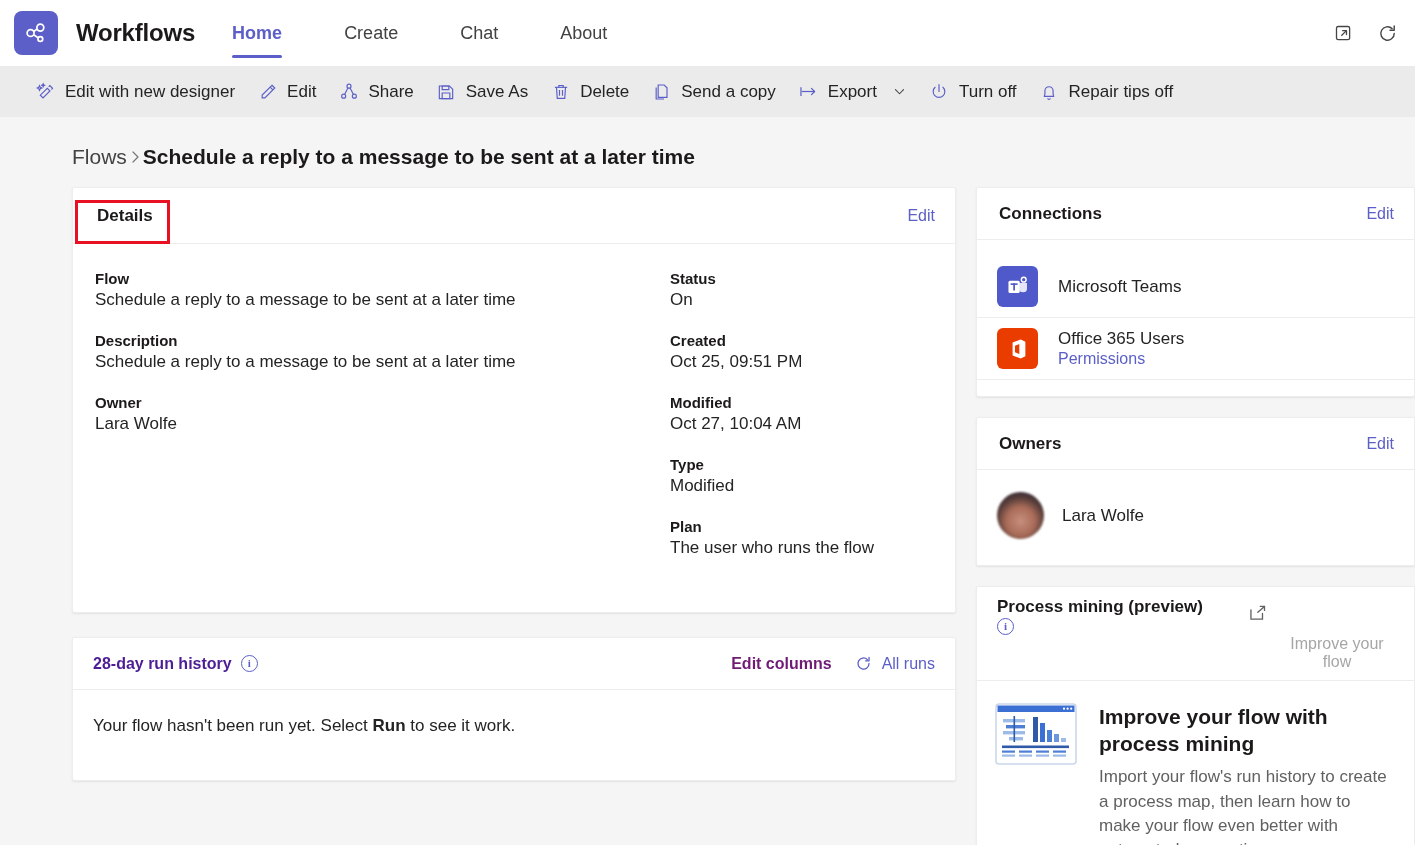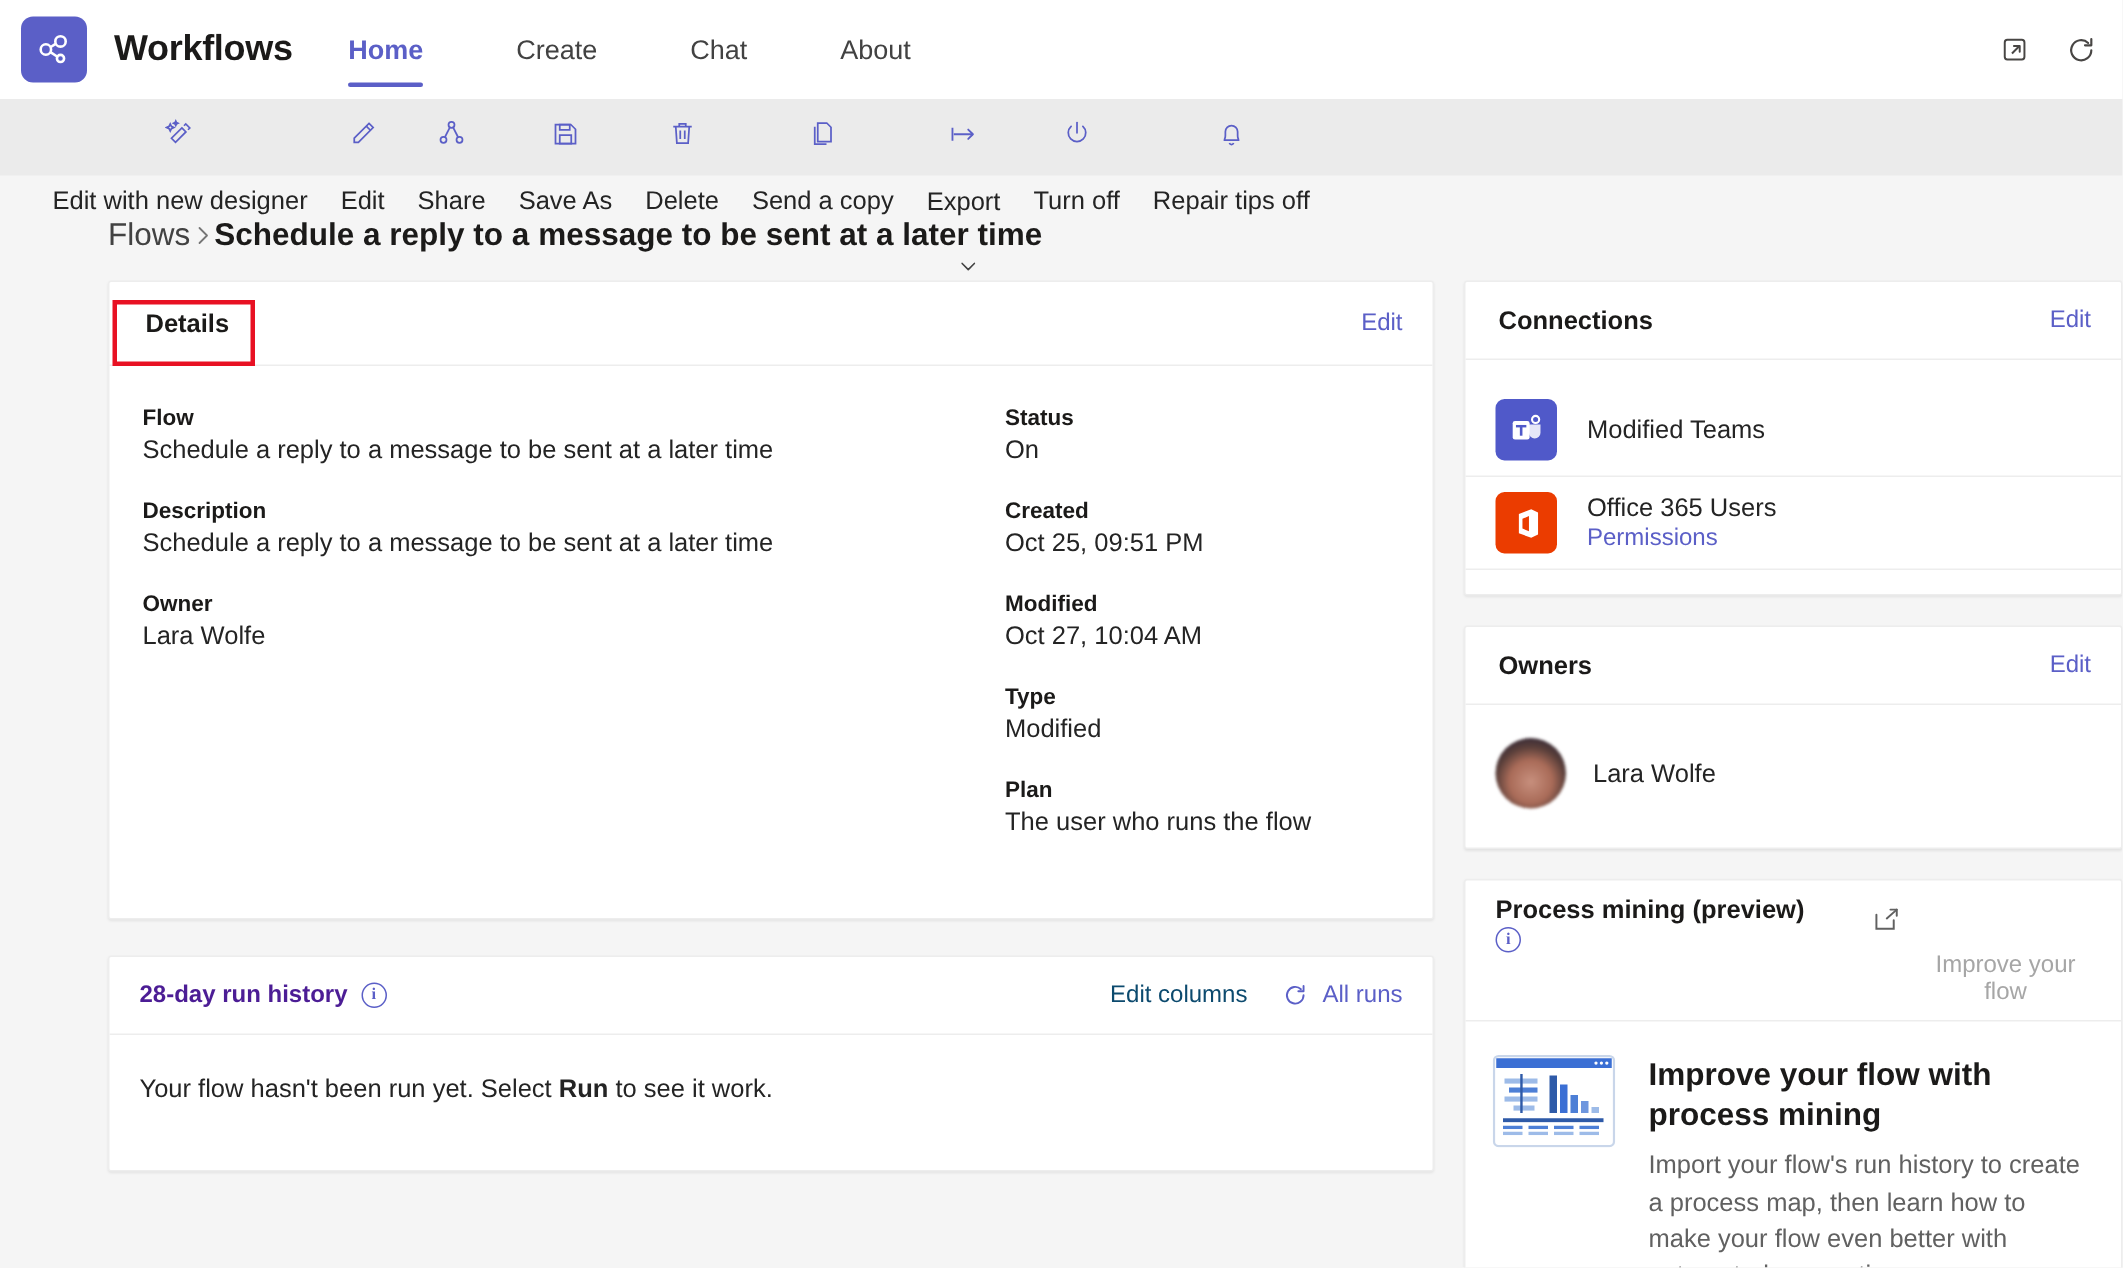--- a/index.html
+++ b/index.html
@@ -67,28 +67,27 @@
   
   .command-bar {
     height: 51px;
     background: #ebebeb;
     display: flex;
     align-items: center;
     padding-left: 24px;
     gap: 0;
   }
   .cmd-btn {
-    display: flex; align-items: center; gap: 25px;
+    display: flex; align-items: center; gap: 9px;
     padding: 6px 11px;
     height: 38px;
     cursor: pointer;
     color: #242424;
     font-size: 17px;
     white-space: nowrap;
-    flex-direction: column;
   }
   .cmd-icon { display: flex; align-items: center; justify-content: center; width: 21px; height: 21px; color: #5b5fc7; }
   .cmd-caret { margin-left: 6px; display: flex; align-items: center; color: #424242; }
 
   
   .page {
     padding: 0 0 0 0;
     height: calc(845px - 66px - 51px);
     overflow: hidden;
   }
@@ -121,21 +120,21 @@
     padding: 0 20px 0 22px;
     height: 52px;
     border-bottom: 1px solid #ededed;
   }
   .card-head-left { display: flex; align-items: center; gap: 9px; }
   .card-title { font-size: 17px; font-weight: bold; color: #1b1a19; }
   .card-title-sm { font-size: 16px; font-weight: bold; color: #4c1d95; }
   .card-link {
     font-size: 16px; color: #5b5fc7; cursor: pointer;
   }
-  .card-link.muted { color: #0c4a6e; }
+  .card-link.muted { color: #701a75; font-weight: bold; }
 
   
   .details-head {
     display: flex; align-items: center; justify-content: space-between;
     height: 56px;
     padding: 0 20px 0 0;
     border-bottom: 1px solid #ededed;
     position: relative;
   }
   .details-tab {
@@ -488,21 +487,21 @@
           <span class="conn-icon teams">
             <svg width="26" height="26" viewBox="0 0 24 24">
               <circle cx="17.3" cy="5.2" r="2.2" fill="none" stroke="#ffffff" stroke-width="1.3"></circle>
               <path d="M13.2 8.3h7.1v5.1a3.55 3.55 0 0 1-7.1 0z" fill="#ffffff" opacity="0.85"></path>
               <rect x="3.2" y="6.2" width="10.4" height="11.4" rx="1.4" fill="#ffffff"></rect>
               <rect x="5.2" y="8.6" width="6.4" height="1.5" fill="#5059c9"></rect>
               <rect x="7.6" y="8.6" width="1.6" height="6.6" fill="#5059c9"></rect>
             </svg>
           </span>
           <span class="conn-text">
-            <span class="conn-name">Modified Teams</span>
+            <span class="conn-name">Microsoft Teams</span>
           </span>
         </div>
         <div class="conn-row">
           <span class="conn-icon office">
             <svg width="26" height="26" viewBox="0 0 24 24">
               <path d="M14.6 3.2L7 6.1v11.9l7.6 2.8 4.2-2.1V5.3zM13.2 7.4v9.3l-4-1.6V9.1z" fill="#ffffff"></path>
             </svg>
           </span>
           <span class="conn-text">
             <span class="conn-name">Office 365 Users</span>

